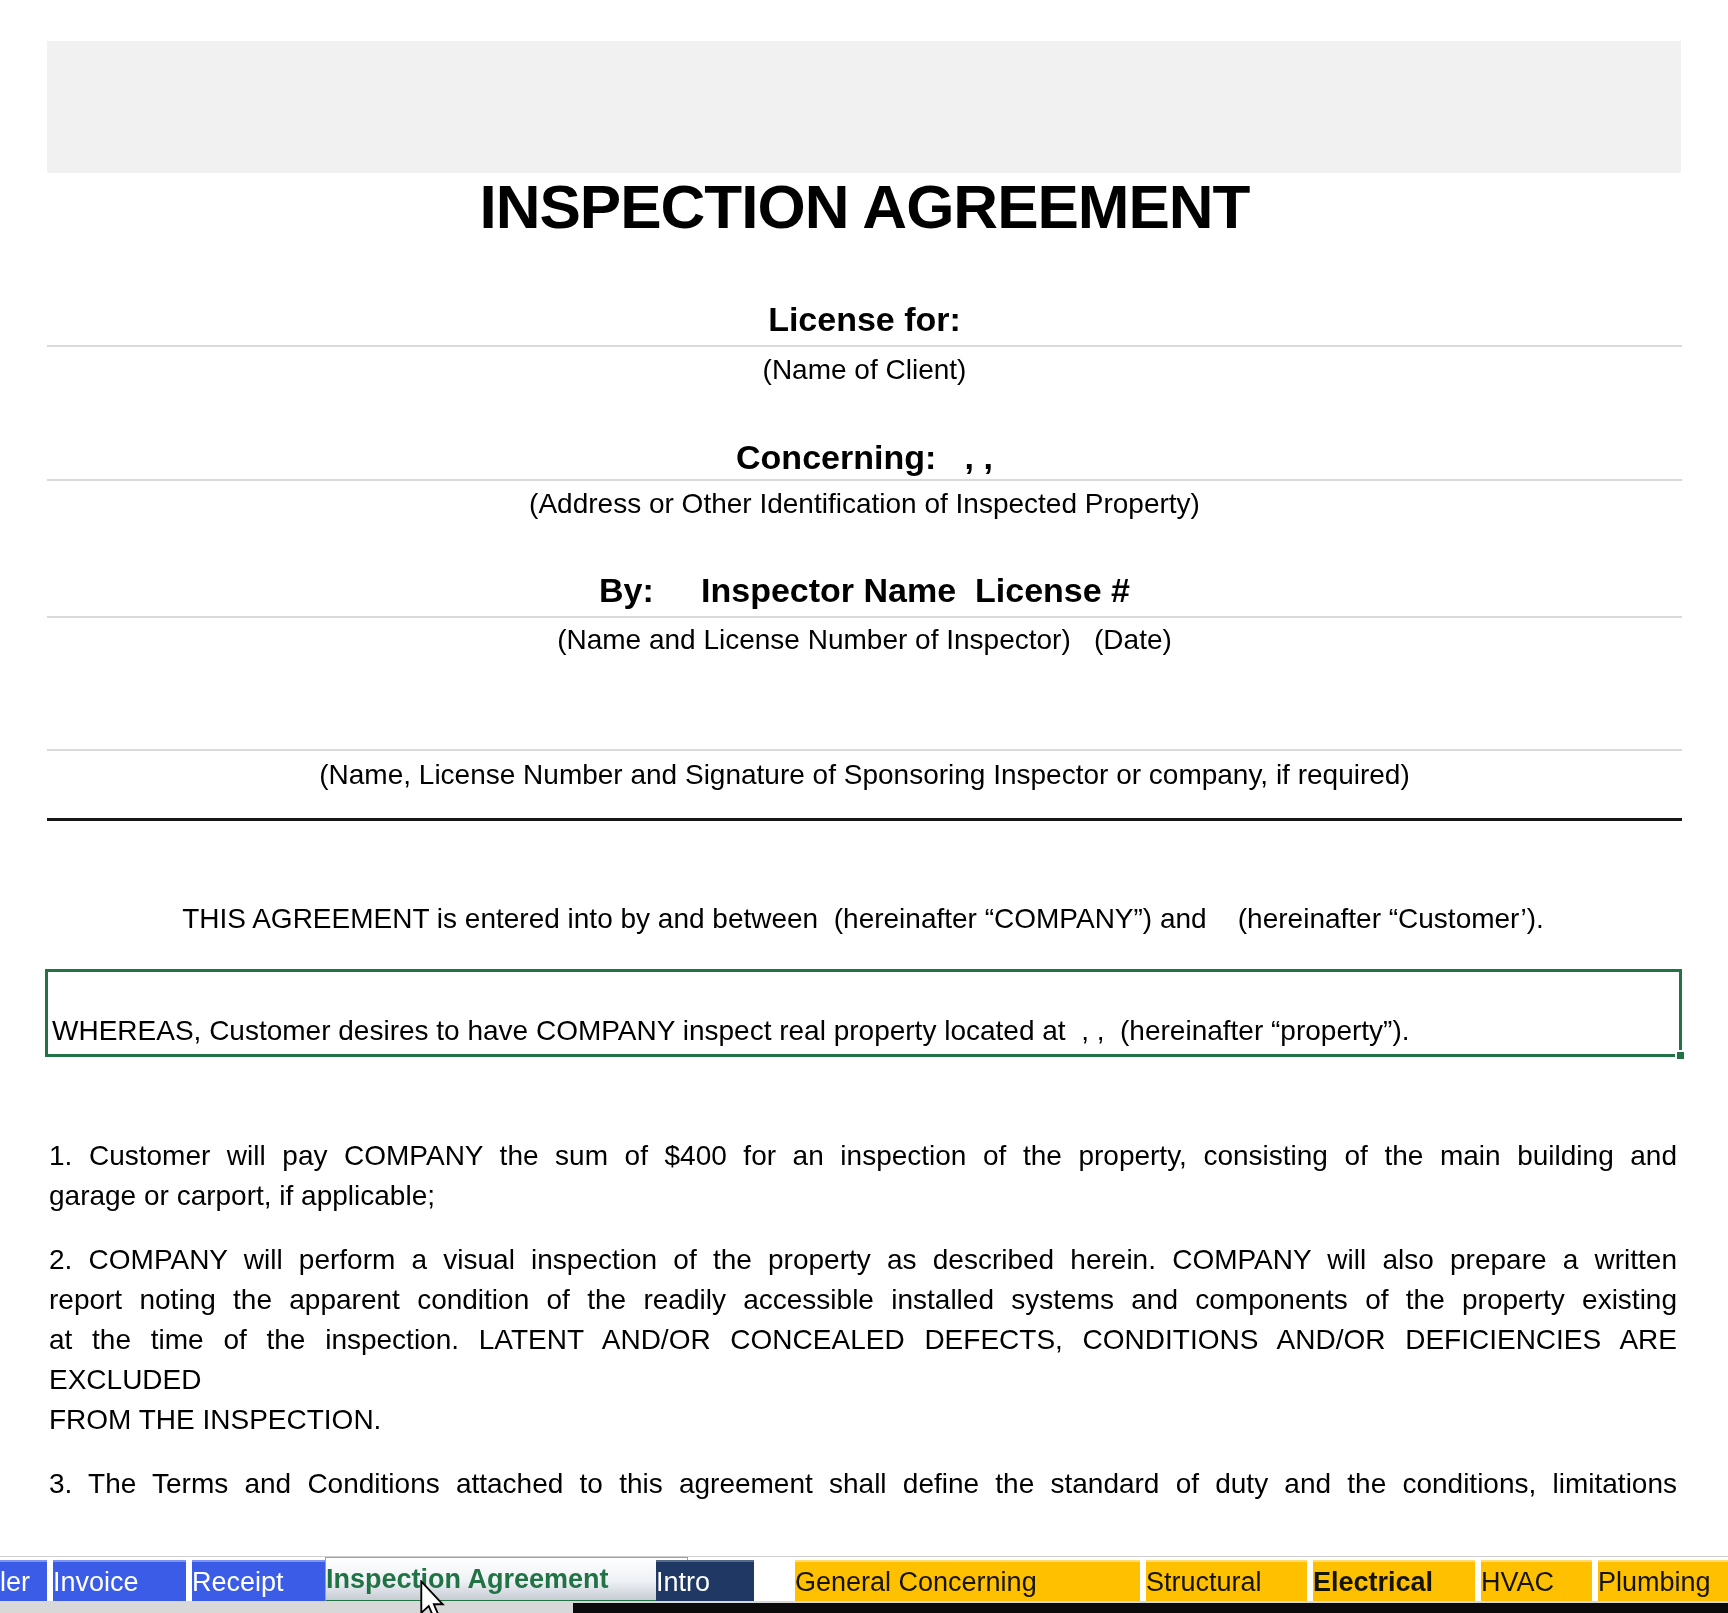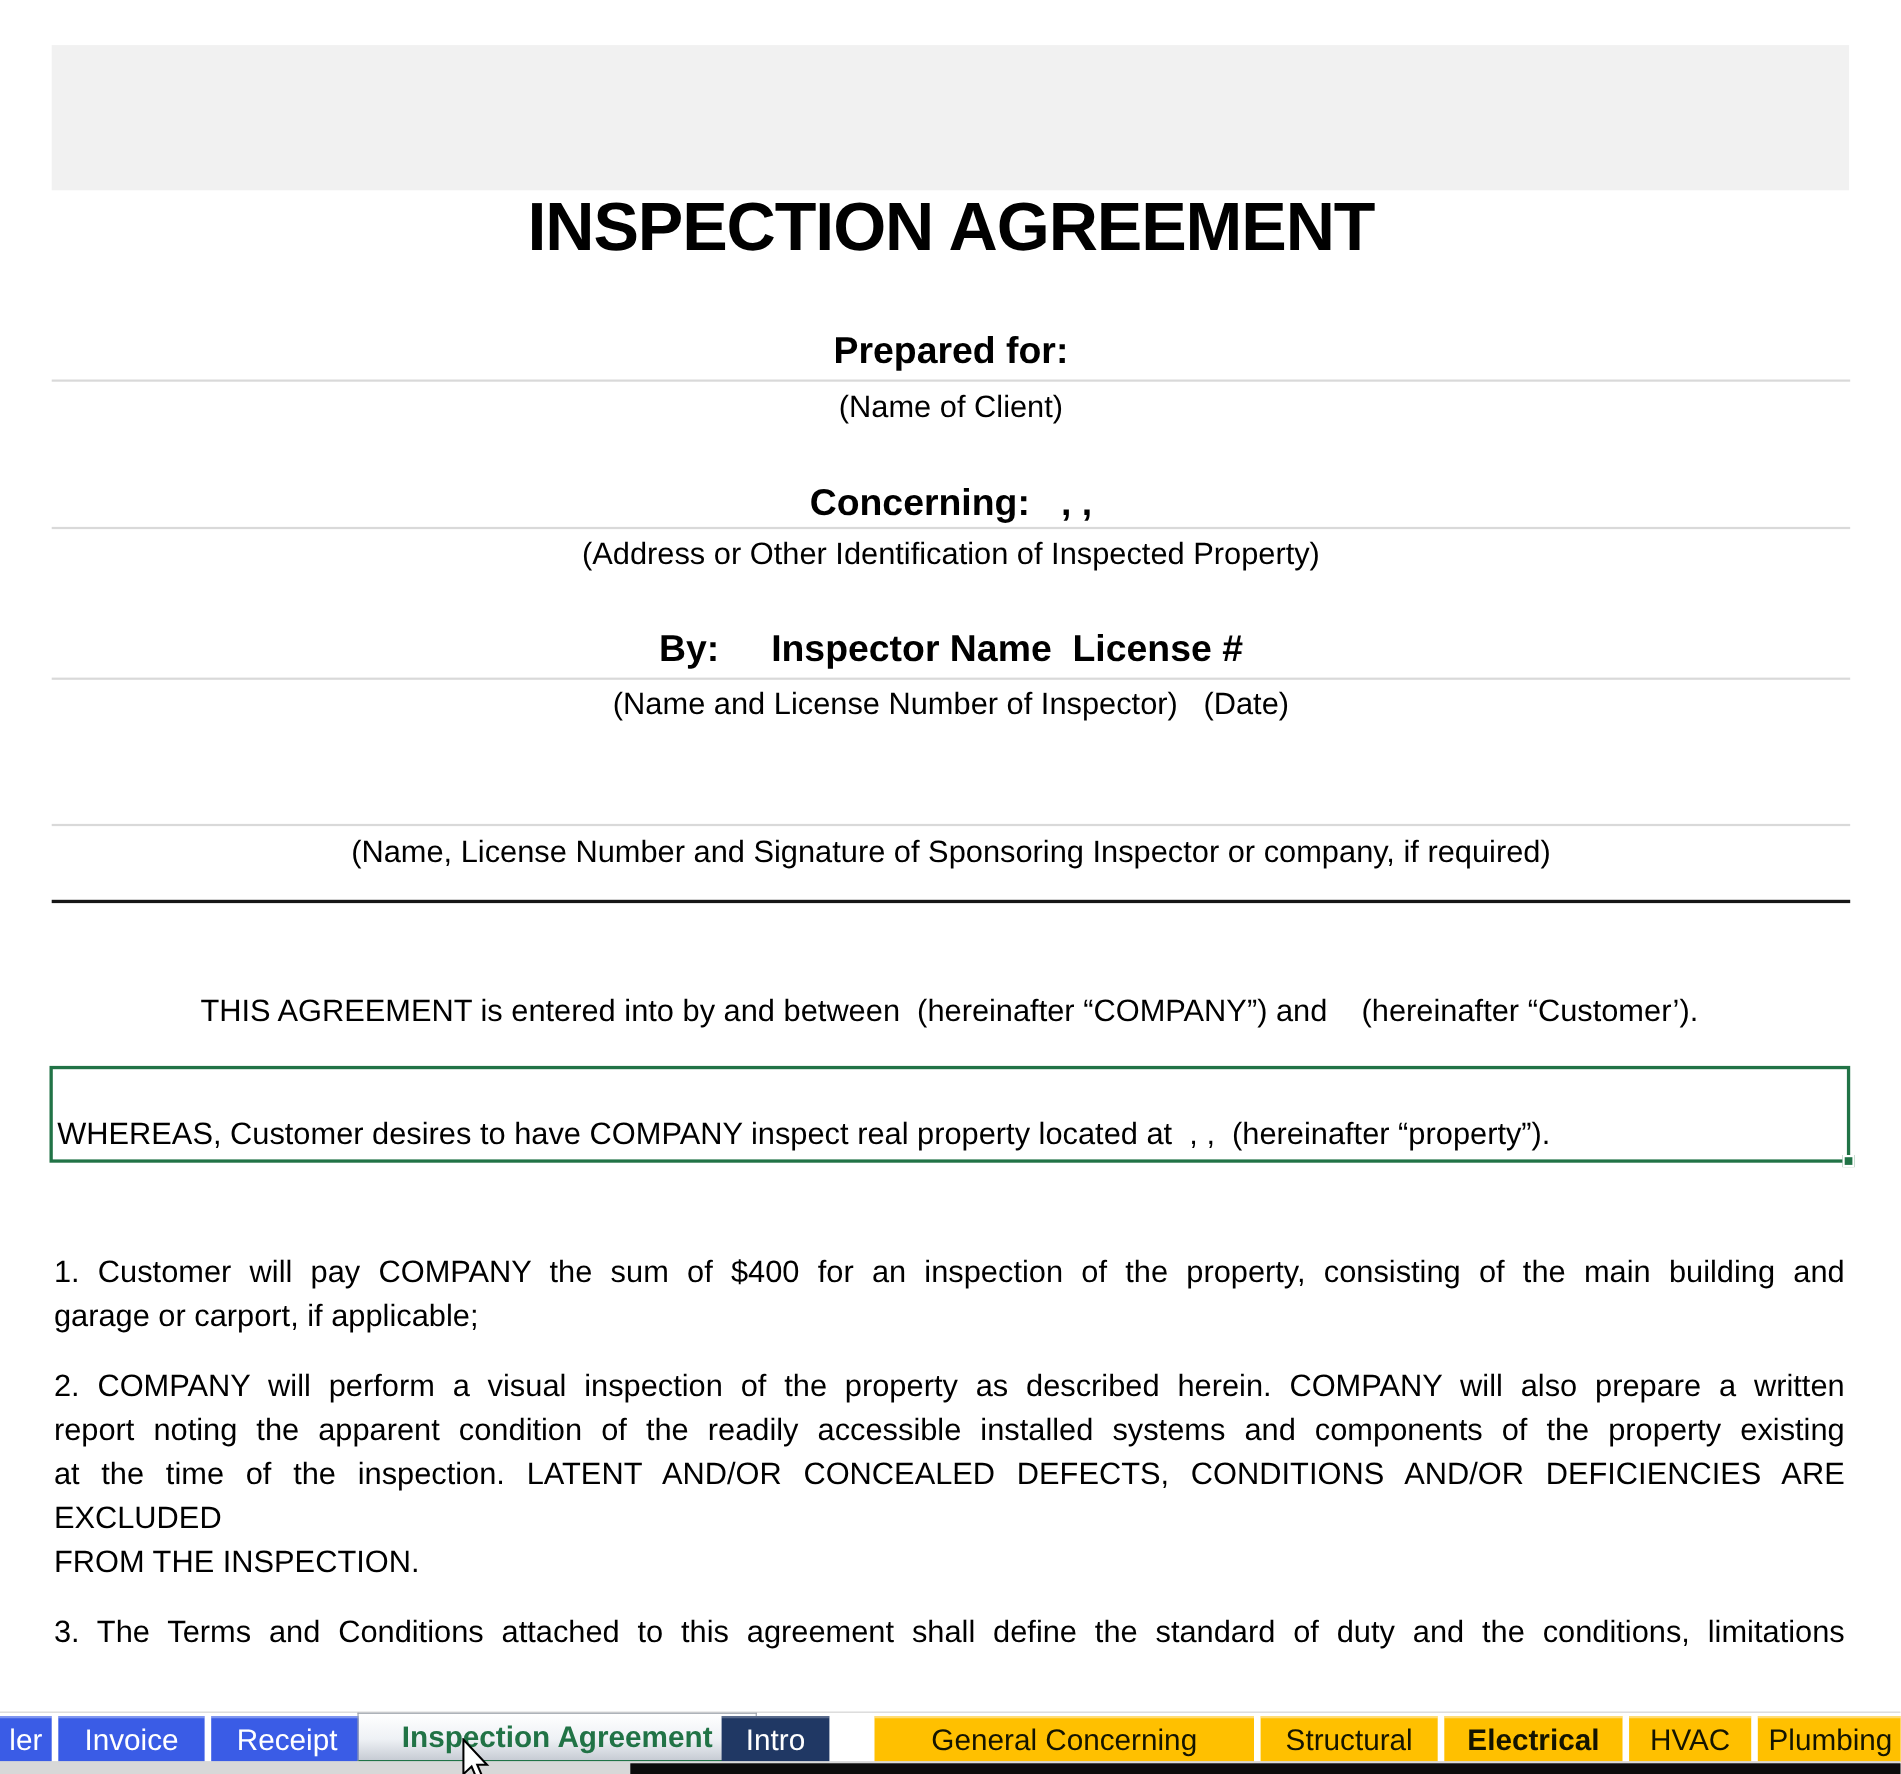--- a/index.html
+++ b/index.html
@@ -26,21 +26,21 @@
   }
   .whereas{position:absolute;left:4px;top:41px;font-size:28px;line-height:36px;white-space:pre-wrap;}
   #paras{left:49px;top:1136px;width:1628px;font-size:28px;line-height:40px;}
   .para{margin:0 0 24px 0;}
   .pline{text-align:justify;text-align-last:justify;}
   .pline.lastline{text-align-last:left;}
   
   #tabbar{left:0;top:1556px;width:1728px;height:45px;background:#fff;border-top:1px solid #cfcfcf;}
   .tab{
     position:absolute;top:3px;height:42px;box-sizing:border-box;
-    display:flex;align-items:center;justify-content:center;
+    display:flex;align-items:center;
     font-size:27px;overflow:hidden;white-space:nowrap;cursor:default;
   }
   .tab.blue{background:var(--tab-blue,#3A5CE6);color:#fff;border-top:2px solid rgba(255,255,255,.35);}
   .tab.navy{background:var(--tab-navy,#203864);color:#fff;border-top:2px solid rgba(255,255,255,.25);}
   .tab.gold{background:var(--tab-gold,#FFC000);color:#141400;border-top:2px solid rgba(255,255,255,.45);}
   .tab.active{
     top:0;height:46px;font-weight:bold;color:var(--sel-green,#217346);
     background:linear-gradient(#ffffff,#eef1f5 55%,#c7ccd4);
     border:1px solid #9aa0a8;border-bottom:3px solid var(--sel-green,#217346);
   }
@@ -60,21 +60,21 @@
 </style>
 </head>
 <body>
 
 <div id="screen">
 
   <div class="abs band"></div>
 
   <div class="abs centered doc-title">INSPECTION AGREEMENT</div>
 
-  <div class="abs centered h-bold" style="top:300px;">Prepared for:</div>
+  <div class="abs centered h-bold" style="top:300px;">License for:</div>
   <div class="abs rule" style="top:345px;"></div>
   <div class="abs centered hint" style="top:352px;">(Name of Client)</div>
 
   <div class="abs centered h-bold" style="top:438px;">Concerning:   , ,</div>
   <div class="abs rule" style="top:479px;"></div>
   <div class="abs centered hint" style="top:486px;">(Address or Other Identification of Inspected Property)</div>
 
   <div class="abs centered h-bold" style="top:571px;">By:     Inspector Name  License #</div>
   <div class="abs rule" style="top:616px;"></div>
   <div class="abs centered hint" style="top:622px;">(Name and License Number of Inspector)   (Date)</div>

